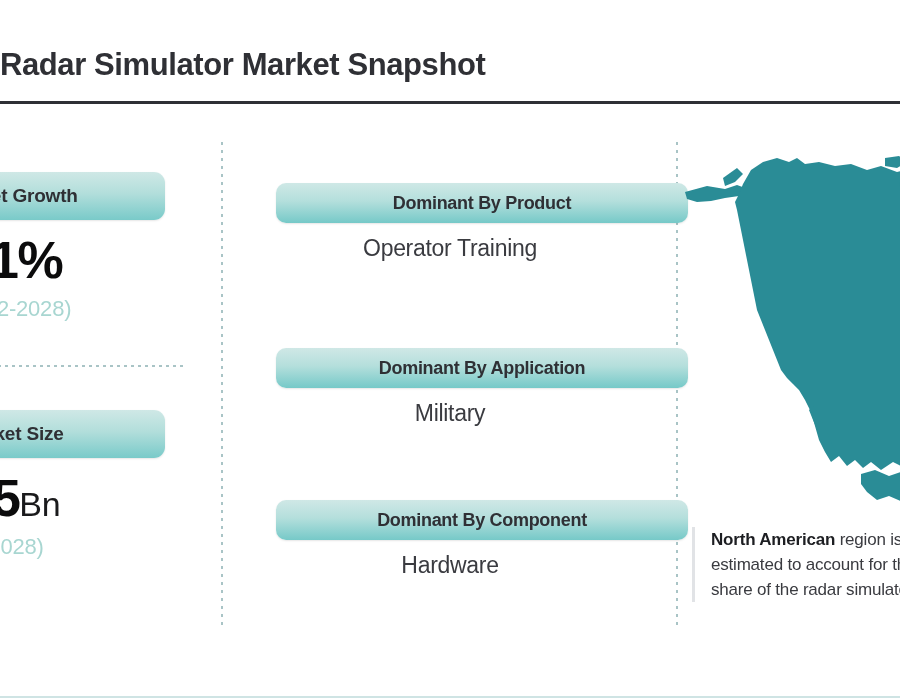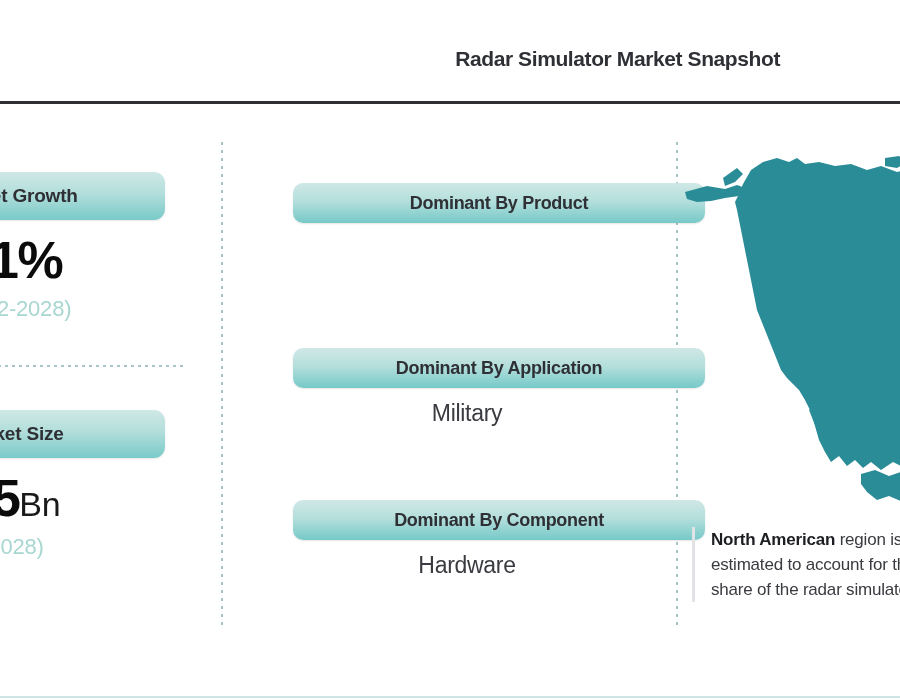--- a/index.html
+++ b/index.html
@@ -26,22 +26,22 @@
     left: 0;
     top: 0;
     width: 900px;
     height: 104px;
   }
   .header-title {
     position: absolute;
     left: 0;
     top: 47px;
     width: 780px;
-    text-align: right;
-    font-size: 21px;
+    text-align: left;
+    font-size: 31px;
     font-weight: bold;
     letter-spacing: -0.4px;
     color: #2f3035;
     white-space: nowrap;
   }
   .header-rule {
     position: absolute;
     left: 0;
     top: 101px;
     width: 900px;
@@ -148,21 +148,21 @@
   }
 
   
   .col-mid {
     position: absolute;
     left: 222px;
     top: 142px;
     width: 454px;
     height: 484px;
   }
-  .seg-block { position: absolute; left: 39px; width: 412px; padding-left: 32px; }
+  .seg-block { position: absolute; left: 22px; width: 412px; padding-left: 32px; }
   .seg-block.b0 { top: 41px; }
   .seg-block.b1 { top: 206px; }
   .seg-block.b2 { top: 358px; }
 
   .seg-pill {
     position: relative;
     width: 412px;
     height: 40px;
     border-radius: 10px;
     background: linear-gradient(to bottom, #cfe8e6 0%, #b4dfdc 45%, #76c9c8 100%);
@@ -278,20 +278,21 @@
     </div>
 
   </div>
 
   <div class="col-mid">
 
     <div class="seg-block b0">
       <div class="seg-pill">
         <div class="seg-pill-label">Dominant By Product</div>
       </div>
+      <div class="seg-value">Operator Training</div>
     </div>
 
     <div class="seg-block b2">
       <div class="seg-pill">
         <div class="seg-pill-label">Dominant By Component</div>
       </div>
       <div class="seg-value">Hardware</div>
     </div>
 
     <div class="seg-block b1">

